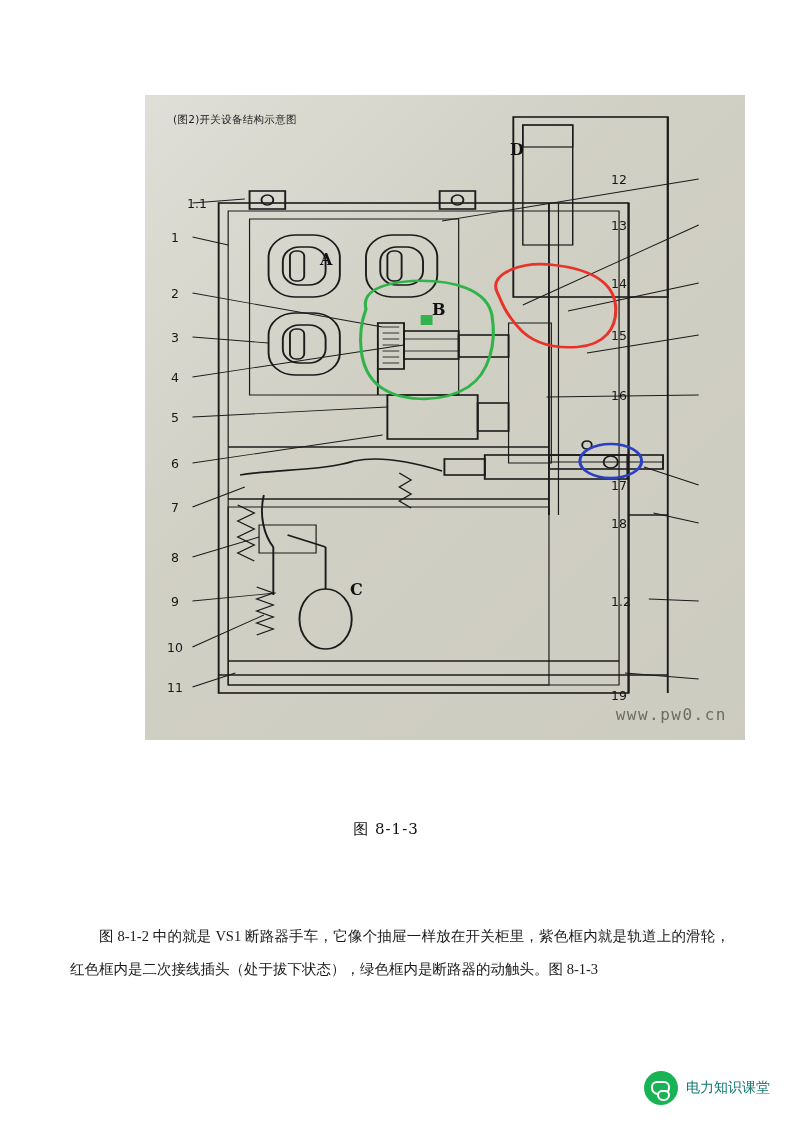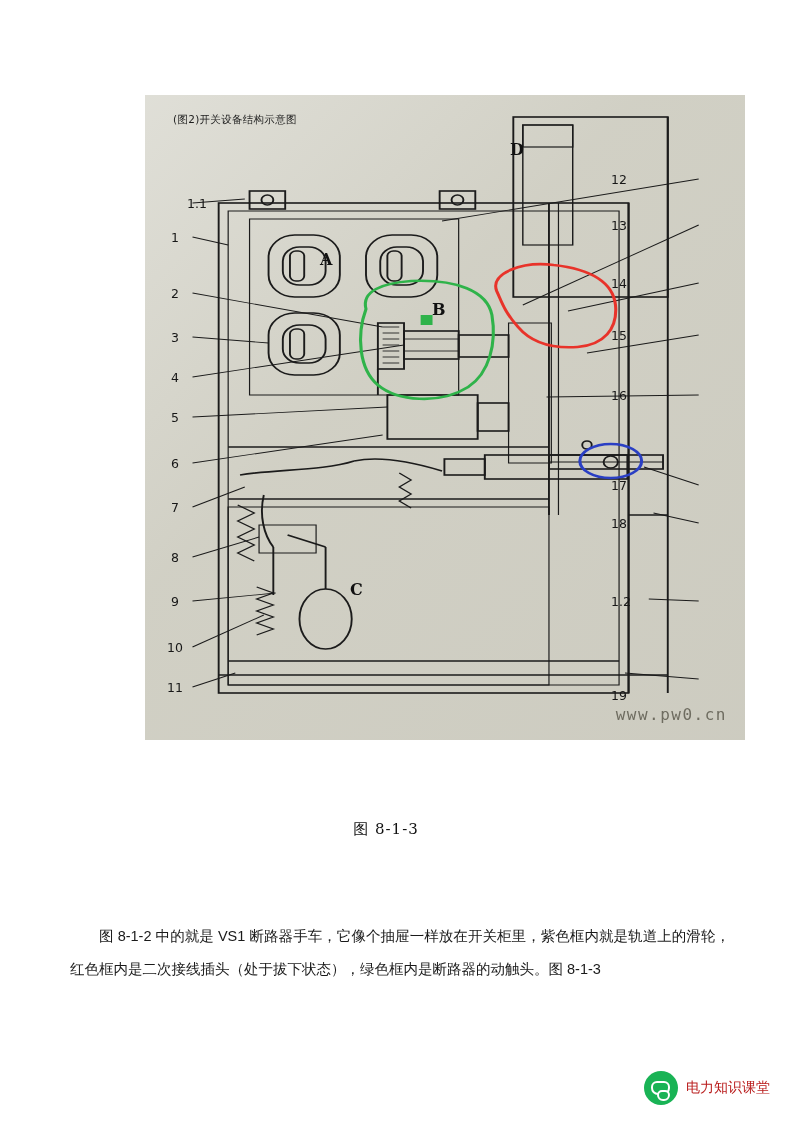--- a/index.html
+++ b/index.html
@@ -92,21 +92,21 @@
   .body-text {
     position: absolute;
     left: 70px;
     top: 905px;
     width: 660px;
     font-size: 14.5px;
     line-height: 33px;
     color: #1a1a1a;
     text-indent: 29px;
     text-align: justify;
-    font-family: Liberation Sans, sans-serif;
+    font-family: Liberation Serif, serif;
   }
 
   
   .footer-badge {
     position: absolute;
     right: 24px;
     bottom: 18px;
     display: flex;
     align-items: center;
     gap: 8px;
@@ -131,21 +131,21 @@
     content: "";
     position: absolute;
     left: 13px; top: 19px;
     width: 9px; height: 7px;
     border: 2px solid #fff;
     border-radius: 5px 5px 6px 6px;
     background: #19b355;
   }
   .badge-text {
     font-size: 14px;
-    color: #b91c1c;
+    color: #0f766e;
     font-family: "DejaVu Sans", "Liberation Sans", sans-serif;
   }
 </style>
 </head>
 <body>
 
 <div class="figure-wrap">
   <div class="figure-inner">
 
     <div class="fig-caption-top">(图2)开关设备结构示意图</div>

